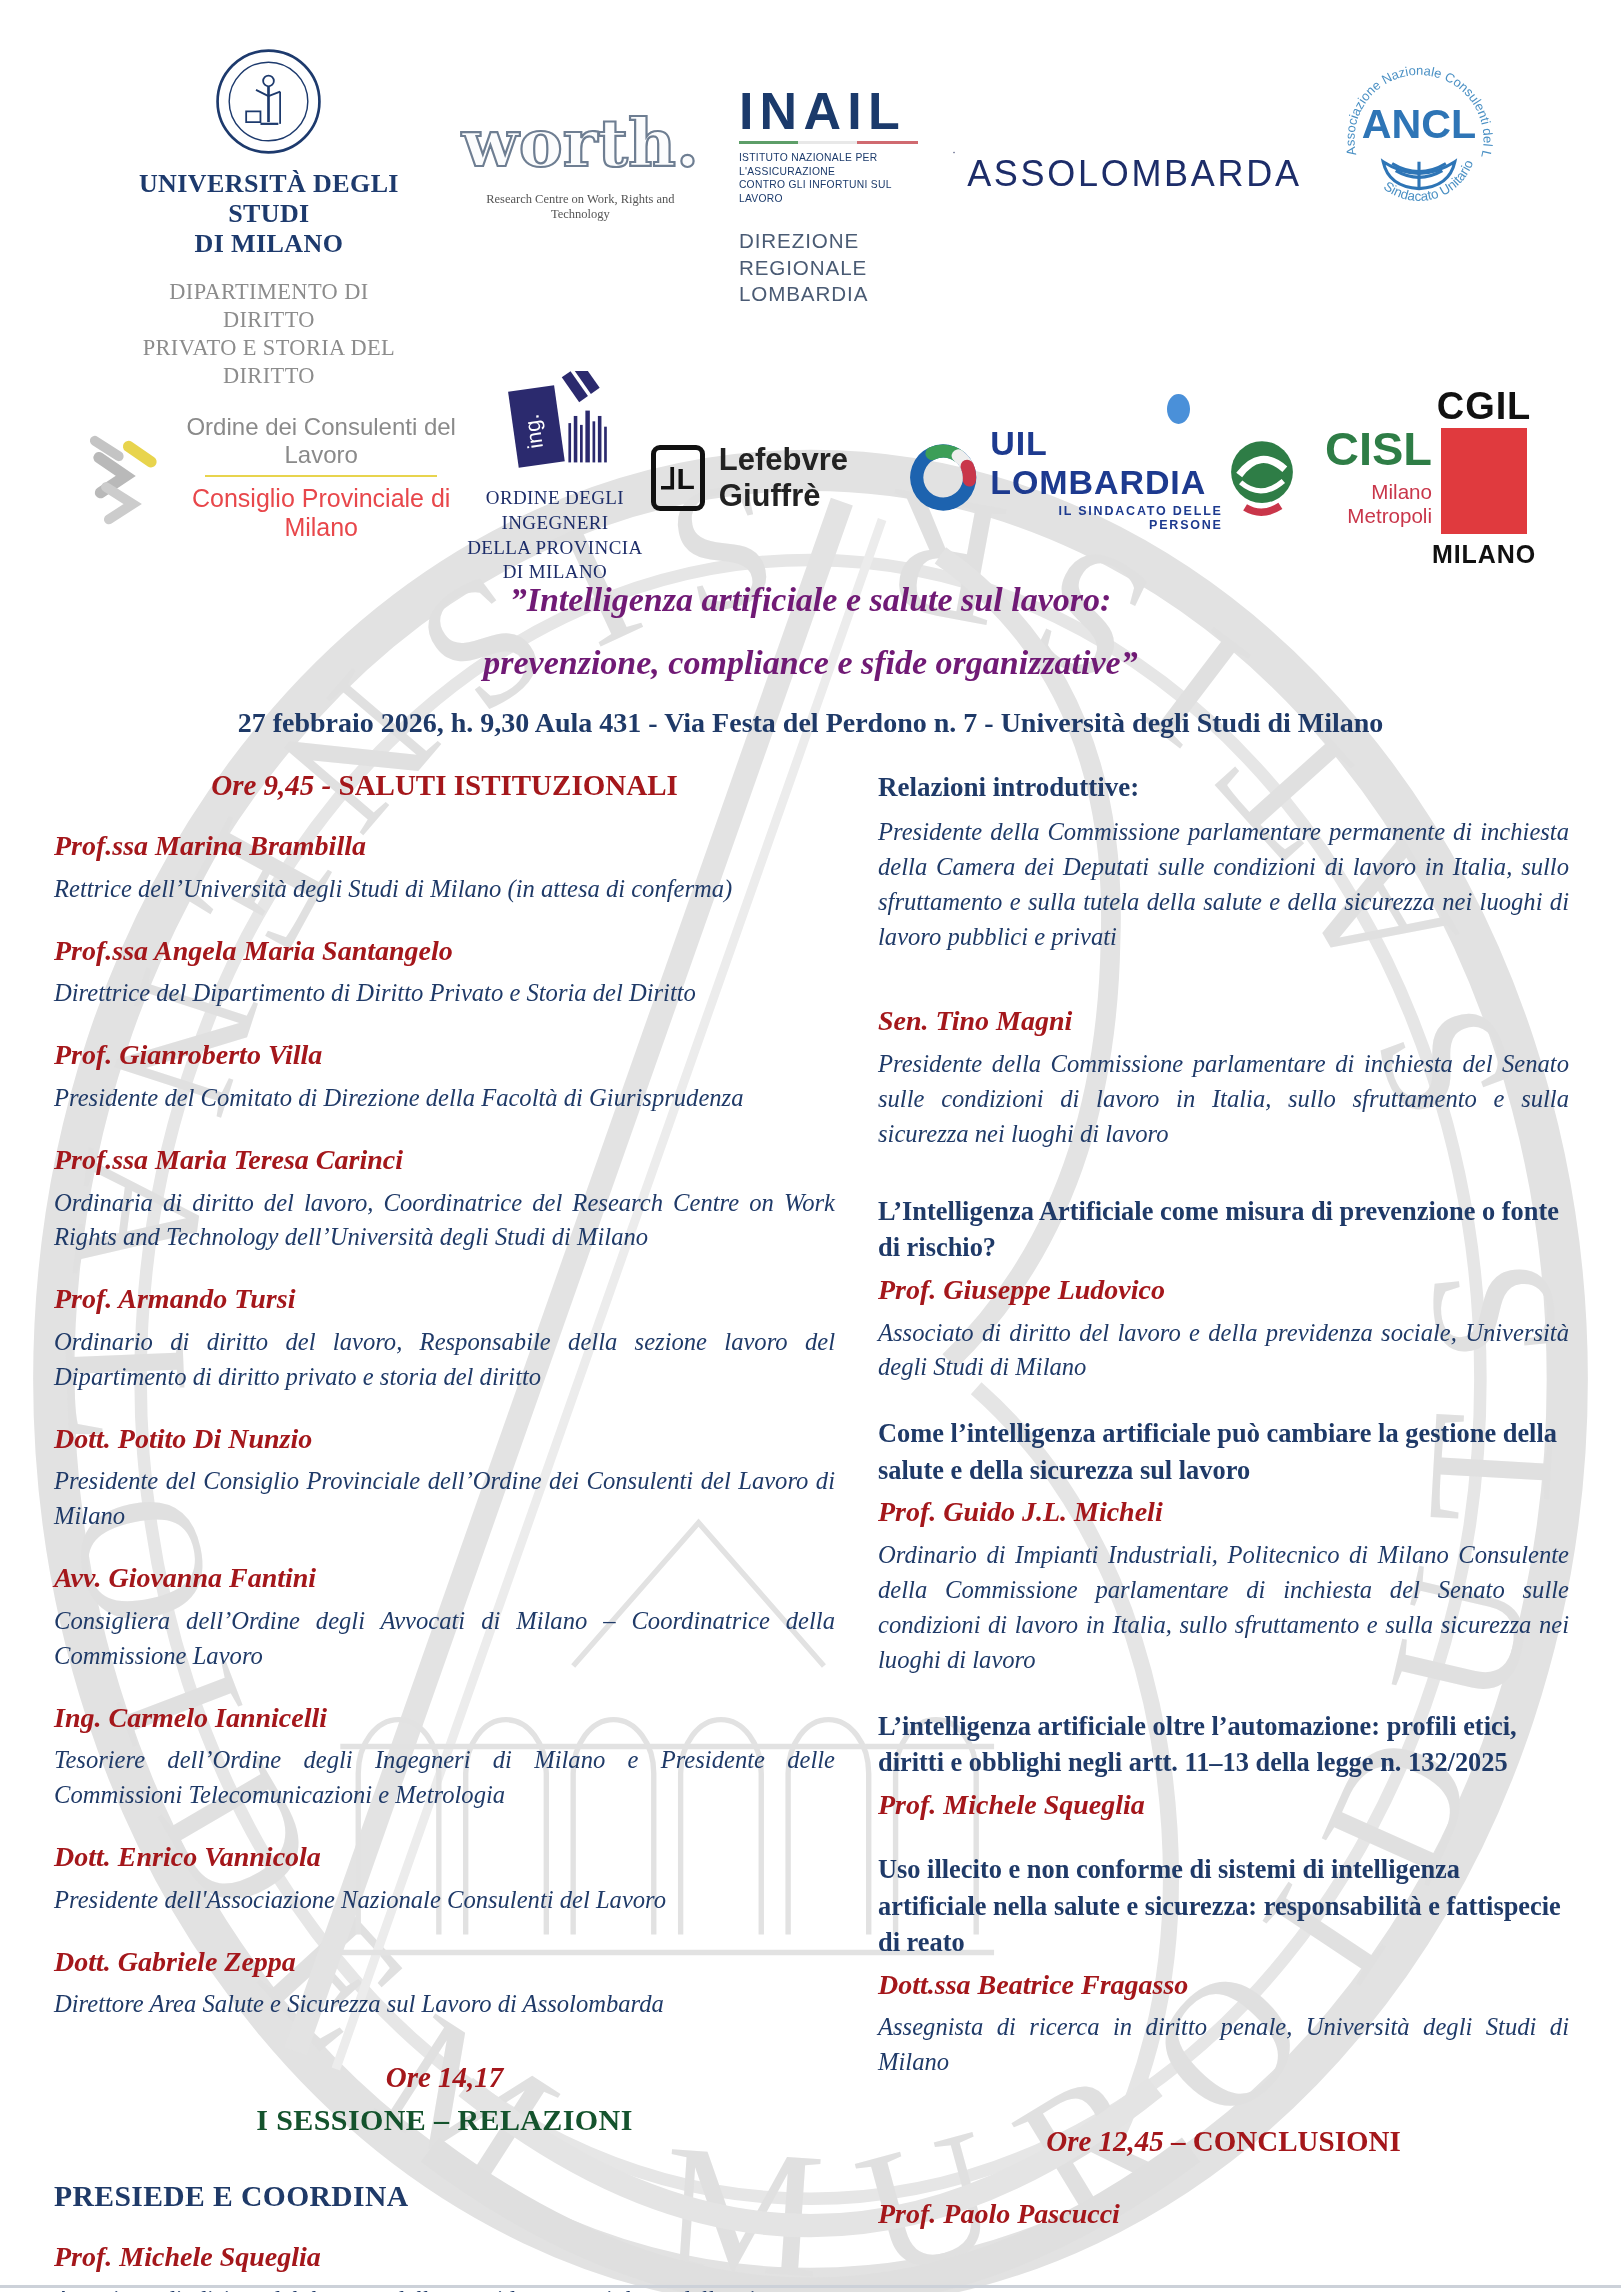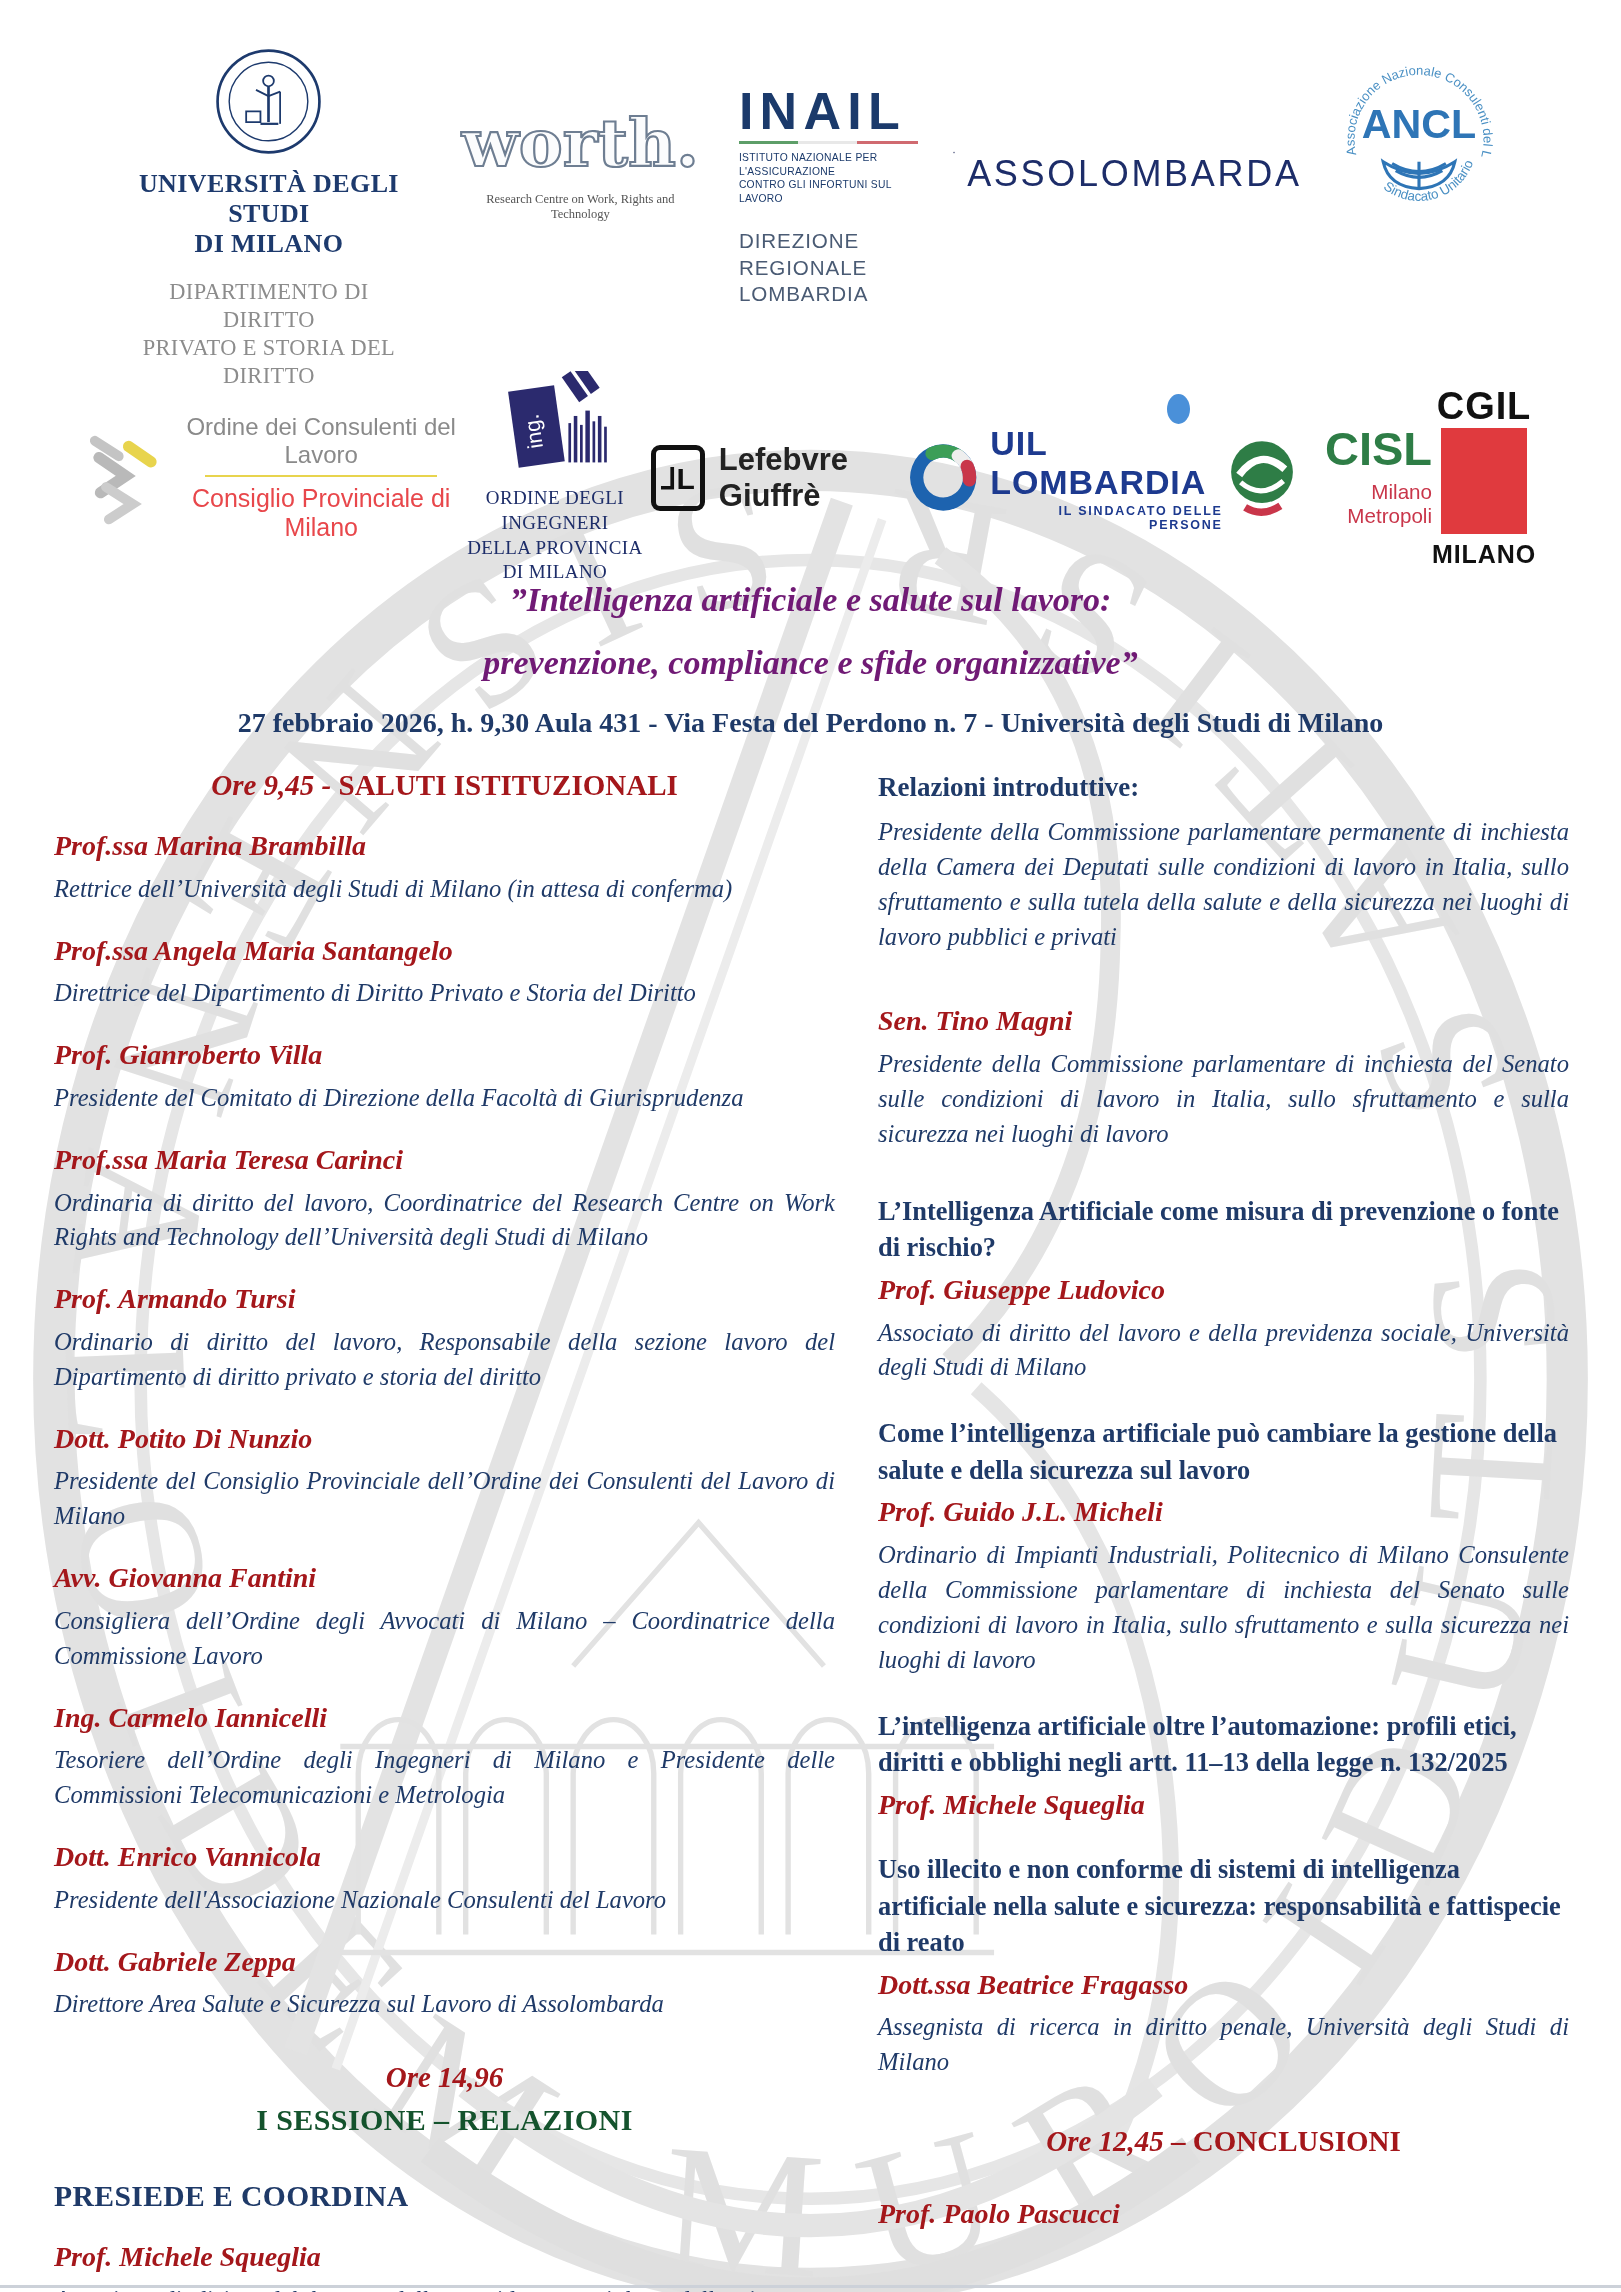--- a/index.html
+++ b/index.html
@@ -327,21 +327,21 @@
         <div class="speaker">
           <div class="sp-name">Dott. Enrico Vannicola</div>
           <div class="sp-role">Presidente dell'Associazione Nazionale Consulenti del Lavoro</div>
         </div>
         <div class="speaker">
           <div class="sp-name">Dott. Gabriele Zeppa</div>
           <div class="sp-role">Direttore Area Salute e Sicurezza sul Lavoro di Assolombarda</div>
         </div>
 
         <div class="session2">
-          <div class="l1">Ore 14,96</div>
+          <div class="l1">Ore 14,17</div>
           <div class="l2">I SESSIONE – RELAZIONI</div>
         </div>
 
         <div class="presides">PRESIEDE E COORDINA</div>
 
         <div class="speaker">
           <div class="sp-name">Prof. Michele Squeglia</div>
           <div class="sp-role">Associato di diritto del lavoro, della previdenza sociale e della sicurezza, Università degli Studi di Milano. Consulente della Commissione parlamentare permanente di inchiesta della Camera dei Deputati sulle condizioni di lavoro in Italia, sullo sfruttamento e sulla tutela della salute e della sicurezza nei luoghi di lavoro pubblici e privati</div>
         </div>
       </div>

